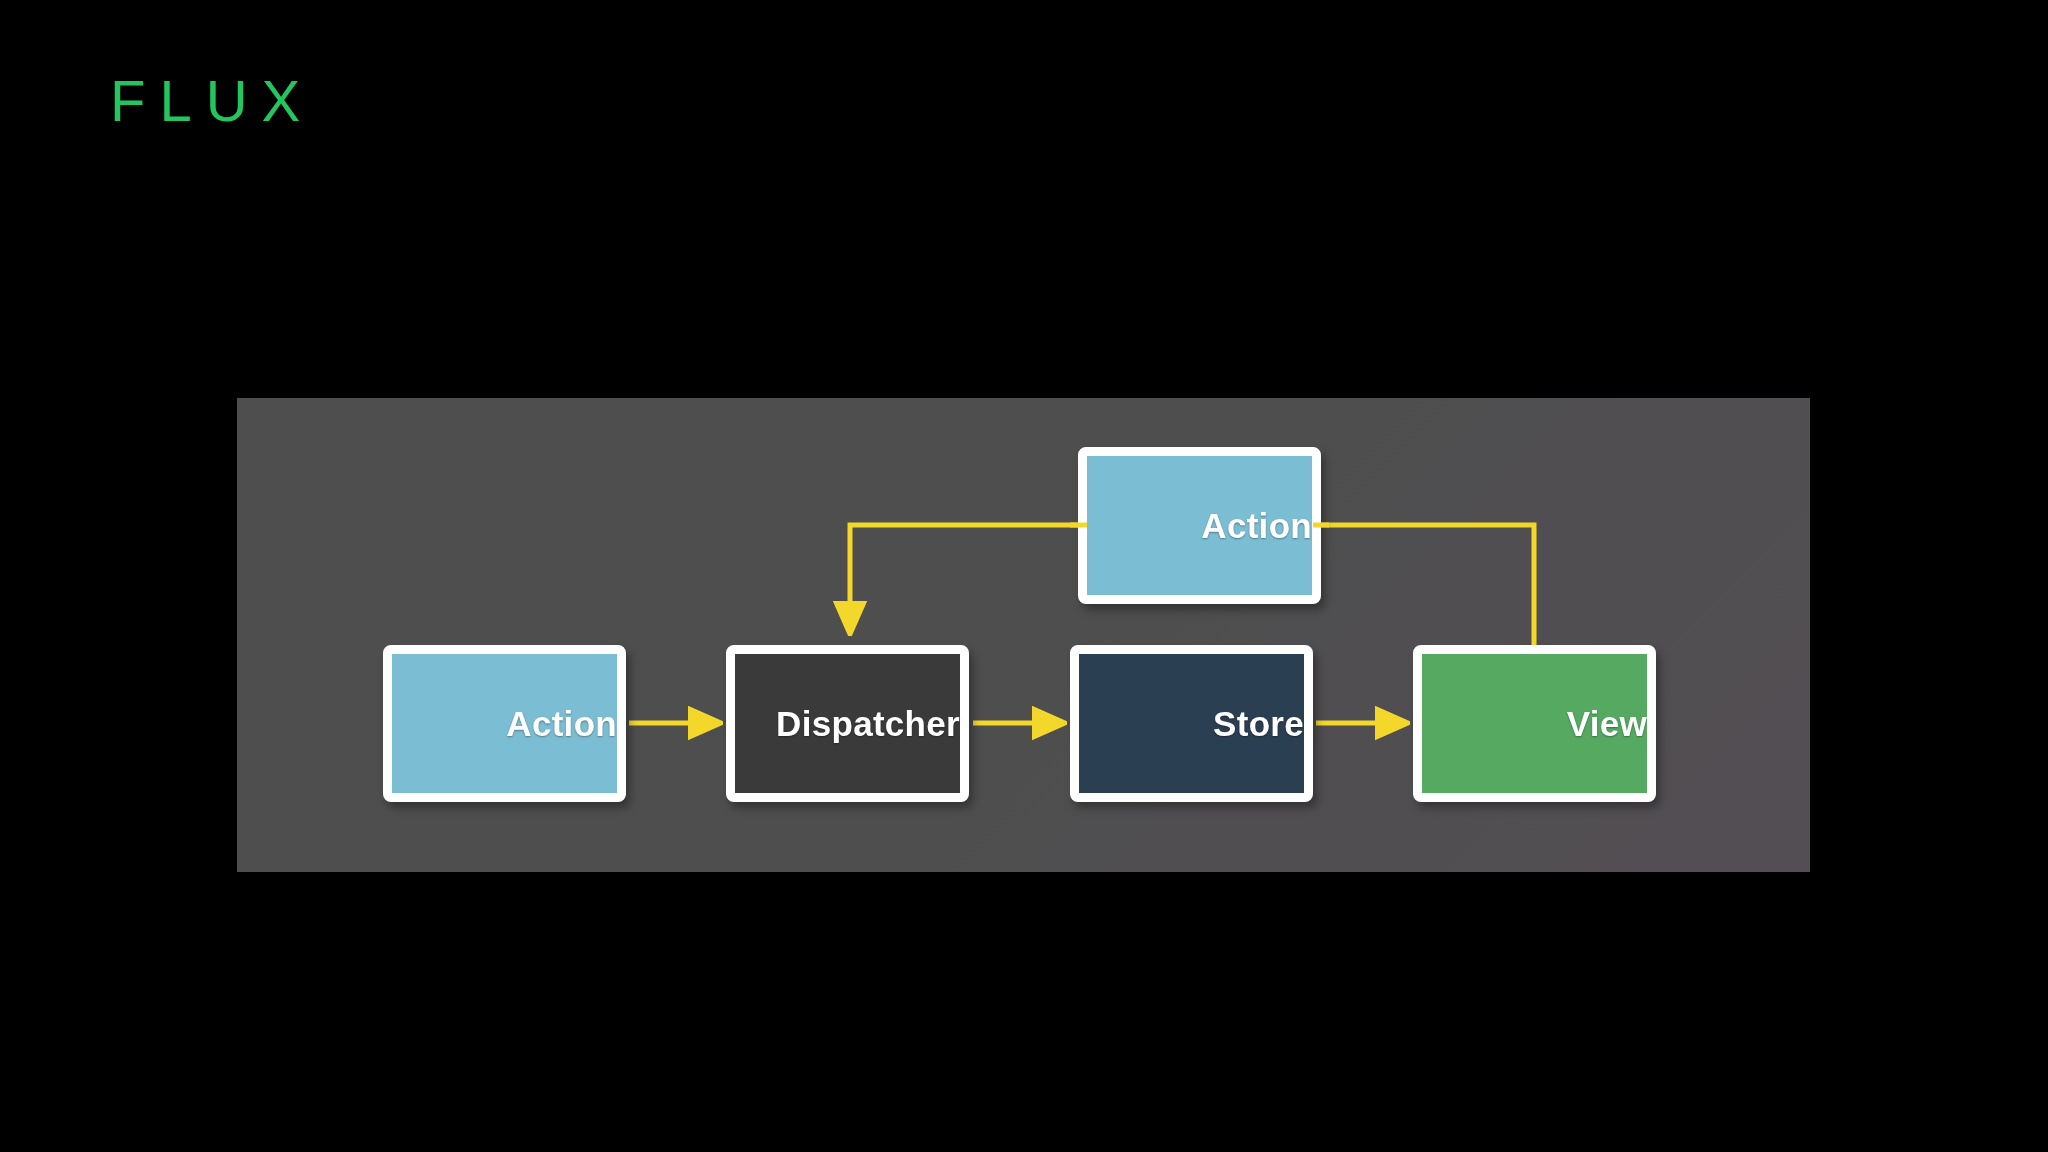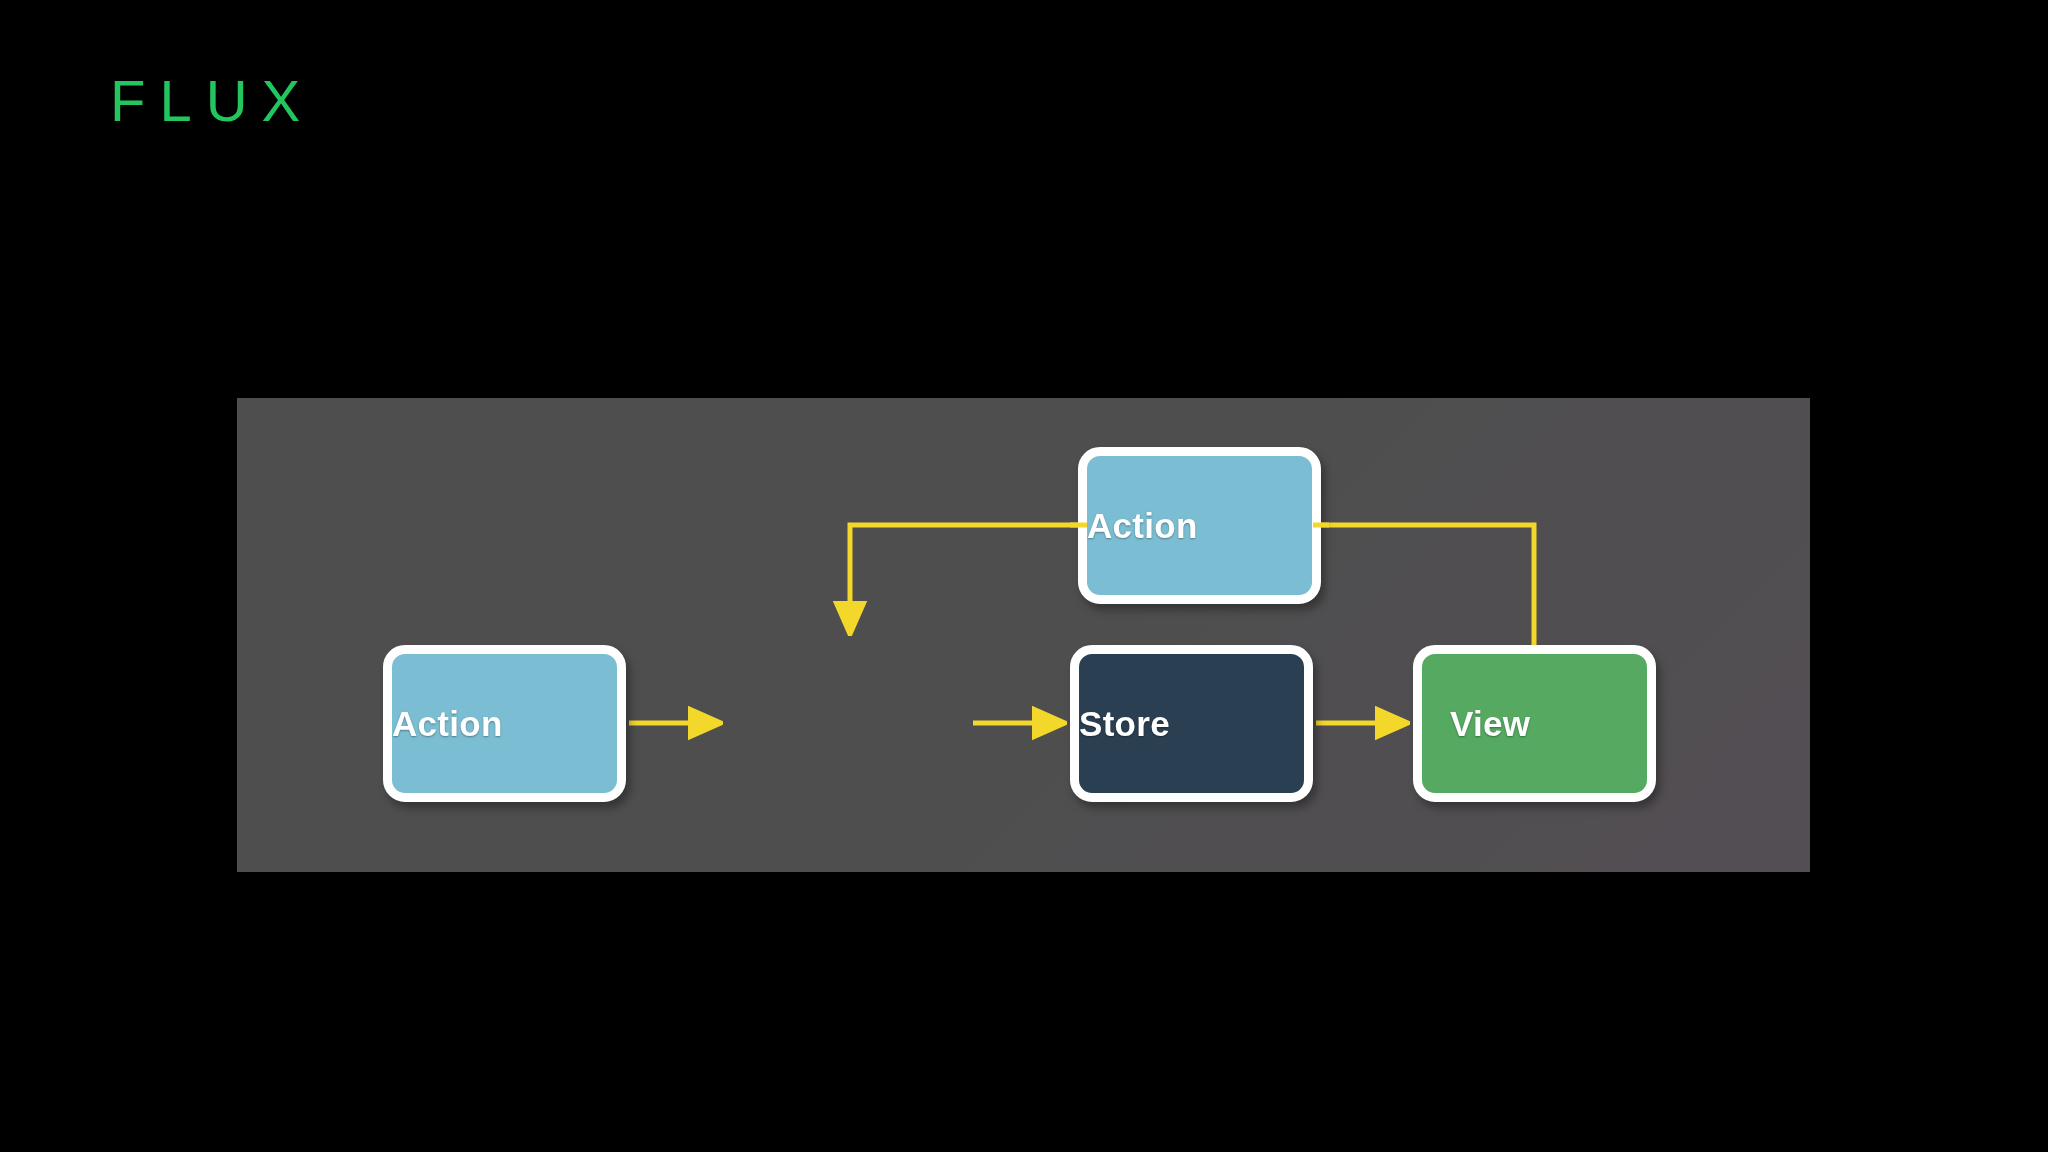--- a/index.html
+++ b/index.html
@@ -47,24 +47,24 @@
     top: 0;
     width: 1573px;
     height: 474px;
   }
 
   
   .node {
     position: absolute;
     box-sizing: border-box;
     border: 9px solid #ffffff;
-    border-radius: 22px;
+    border-radius: 8px;
     display: flex;
     align-items: center;
-    justify-content: flex-start;
+    justify-content: flex-end;
     box-shadow: 4px 6px 9px rgba(0,0,0,0.34);
     z-index: 5;
   }
   .node .node-label {
     color: #ffffff;
     font-family: "Liberation Sans", sans-serif;
     font-size: 35px;
     font-weight: bold;
     letter-spacing: 0.3px;
     text-shadow: 0 1px 2px rgba(0,0,0,0.35);
@@ -125,20 +125,23 @@
 
       <path d="M 841 127 L 613 127 L 613 233" fill="none" stroke="#F3D82B" stroke-width="5" marker-end="url(#arrow-down)"></path>
 
       <path d="M 1084 127 L 1297 127 L 1297 251" fill="none" stroke="#F3D82B" stroke-width="5"></path>
     </svg>
 
     <div class="node" id="node-action-left" style="background: rgb(123, 189, 210); border-color: rgb(255, 255, 255);">
       <span class="node-label" style="color: rgb(255, 255, 255);">Action</span>
     </div>
 
+    <div class="node" id="node-dispatcher" style="background: rgb(58, 58, 58); border-color: rgb(255, 255, 255);">
+      <span class="node-label" style="color: rgb(255, 255, 255);">Dispatcher</span>
+    </div>
 
     <div class="node" id="node-store" style="background: rgb(43, 63, 82); border-color: rgb(255, 255, 255);">
       <span class="node-label" style="color: rgb(255, 255, 255);">Store</span>
     </div>
 
     <div class="node" id="node-view" style="background: rgb(85, 169, 97); border-color: rgb(255, 255, 255);">
       <span class="node-label" style="color: rgb(255, 255, 255);">View</span>
     </div>
 
     <div class="node" id="node-action-top" style="background: rgb(123, 189, 210); border-color: rgb(255, 255, 255);">

